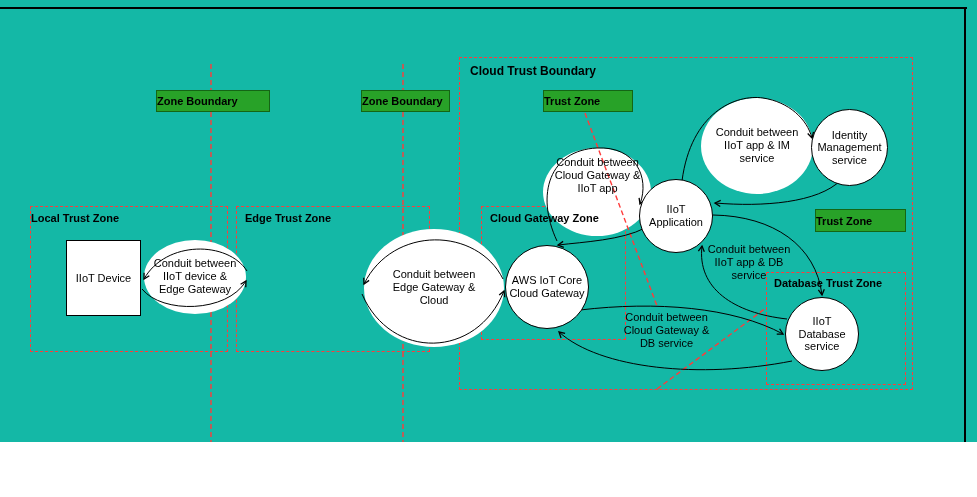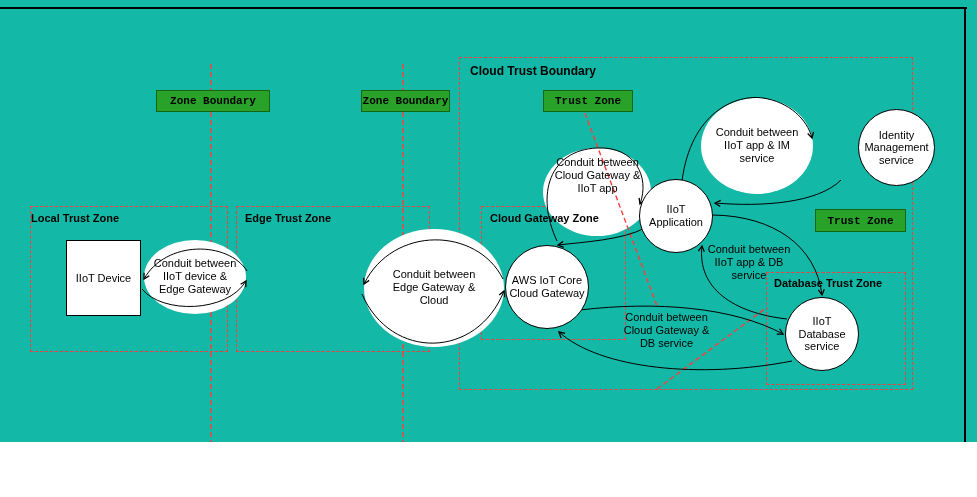--- a/index.html
+++ b/index.html
@@ -15,22 +15,22 @@
   }
   .frame { position: absolute; background: #000; }
   .zone { position: absolute; border: 1.5px dashed #ff3b3b; }
   .zone-label {
     position: absolute; z-index: 3;
     font-size: 11px; font-weight: 700; white-space: nowrap;
   }
   .badge {
     position: absolute; z-index: 4;
     background: #28a228; border: 1px solid #146614;
-    display: flex; align-items: center; justify-content: center;
-    font-size: 11px; font-weight: 700; color: #000; font-family: Liberation Mono, monospace;
+    display: flex; align-items: center; 
+    font-size: 11px; font-weight: 700; color: #000;
   }
   .wires { position: absolute; left: 0; top: 0; }
   .node {
     position: absolute; z-index: 3;
     background: #fff; border: 1px solid #000;
     display: flex; align-items: center; justify-content: center;
     text-align: center; font-size: 11px; line-height: 1.15; padding: 2px;
   }
   .circle { border-radius: 50%; }
   .conduit-label {
@@ -109,21 +109,21 @@
 
 
   <div class="node circle" style="left:505px; top:245px; width:84px; height:84px;">
     <span>AWS IoT Core Cloud Gateway</span>
   </div>
 
   <div class="node circle" style="left:639px; top:179px; width:74px; height:74px;">
     <span>IIoT Application</span>
   </div>
 
-  <div class="node circle" style="left:858px; top:109px; width:77px; height:77px;">
+  <div class="node circle" style="left:811px; top:109px; width:77px; height:77px;">
     <span>Identity Management service</span>
   </div>
 
   <div class="node circle" style="left:785px; top:297px; width:74px; height:74px;">
     <span>IIoT Database service</span>
   </div>
 
   <div class="conduit-label" style="left:151px; top:257px; width:88px;">Conduit between IIoT device &amp; Edge Gateway</div>
   <div class="conduit-label" style="left:383px; top:268px; width:102px;">Conduit between Edge Gateway &amp; Cloud</div>
   <div class="conduit-label" style="left:546px; top:156px; width:103px;">Conduit between Cloud Gateway &amp; IIoT app</div>

